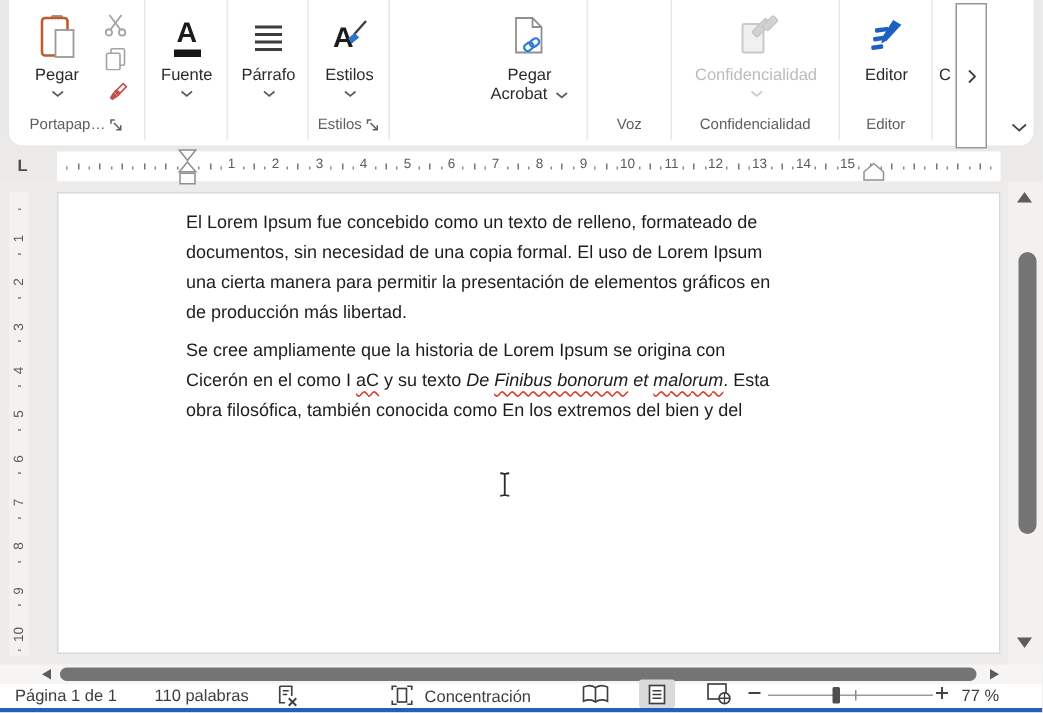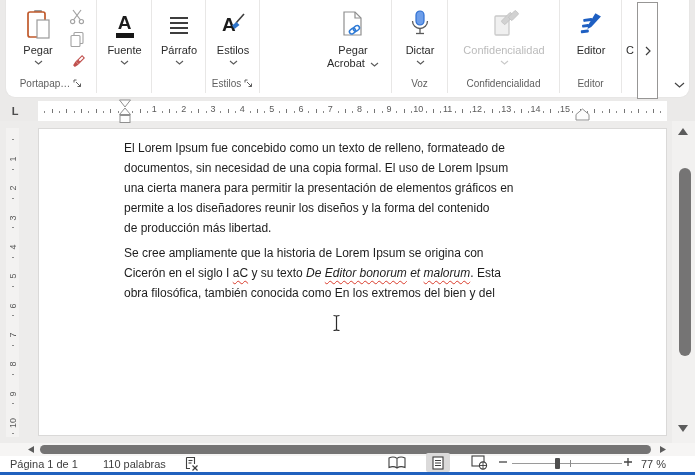--- a/index.html
+++ b/index.html
@@ -212,34 +212,20 @@
         <span class="blabel" style="margin-top:0">
           <span>Acrobat</span>
           <svg width="9" height="5" viewBox="0 0 9 5" style="margin-left:2px">
               <polyline points="1,1 4.5,4 8,1" fill="none" stroke="#5A5A5A" stroke-width="1.1"></polyline>
             </svg>
         </span>
       </div>
     </div>
 
     <div class="grp" style="left:386px;width:56px">
-      <div class="bigbtn" style="left:5px;width:46px">
-        <span class="ic">
-          <svg width="20" height="30" viewBox="0 0 20 30">
-            <rect x="6" y="1" width="8" height="14" rx="4" fill="#6D9EEA" stroke="#2F6FD0" stroke-width="1.2"></rect>
-            <path d="M2.5 11 a7.5 7.5 0 0 0 15 0" fill="none" stroke="#5A5A5A" stroke-width="1.3"></path>
-            <path d="M10 18.5 V23" stroke="#5A5A5A" stroke-width="1.3"></path>
-            <path d="M6 23.5 H14" stroke="#5A5A5A" stroke-width="1.3"></path>
-          </svg>
-        </span>
-        <span class="blabel">Dictar</span>
-        <svg class="chev" width="9" height="5" viewBox="0 0 9 5">
-            <polyline points="1,1 4.5,4 8,1" fill="none" stroke="#5A5A5A" stroke-width="1.1"></polyline>
-          </svg>
-      </div>
       <div class="grp-label">
         <span>Voz</span>
       </div>
     </div>
 
     <div class="grp disab" style="left:442px;width:112px">
       <div class="bigbtn" style="left:6px;width:100px">
         <span class="ic">
           <svg width="32" height="30" viewBox="0 0 32 30">
             <rect x="7" y="6" width="14" height="19" rx="1" fill="#F0F0F0" stroke="#C9C9C9" stroke-width="1.3"></rect>
@@ -427,25 +413,24 @@
       <span class="vdot" style="top: 275.305px;"></span>
       <span class="vnum" style="top: 289.97px;">10</span>
       <span class="vdot" style="top: 275.305px;"></span>
       <span class="vdot" style="top: 304.635px;"></span>
     </div>
   <div class="page"></div>
   <div class="doctext" id="doctext">
       <div class="docline"><span>El Lorem Ipsum fue concebido como un texto de relleno, formateado de</span></div>
       <div class="docline"><span>documentos, sin necesidad de una copia formal. El uso de Lorem Ipsum</span></div>
       <div class="docline"><span>una cierta manera para permitir la presentación de elementos gráficos en</span></div>
-      <div class="docline"><span>permite a los diseñadores reunir los diseños y la forma del contenido</span></div>
       <div class="docline"><span>de producción más libertad.</span></div>
       <div class="pgap"></div>
       <div class="docline"><span>Se cree ampliamente que la historia de Lorem Ipsum se origina con</span></div>
-      <div class="docline"><span>Cicerón en el siglo I </span><span class="sq">aC</span><span> y su texto </span><span class="it">De </span><span class="it sq">Editor bonorum</span><span class="it"> et </span><span class="it sq">malorum</span><span>. Esta</span></div>
+      <div class="docline"><span>Cicerón en el como I </span><span class="sq">aC</span><span> y su texto </span><span class="it">De </span><span class="it sq">Finibus bonorum</span><span class="it"> et </span><span class="it sq">malorum</span><span>. Esta</span></div>
       <div class="docline"><span>obra filosófica, también conocida como En los extremos del bien y del</span></div>
     </div>
 
   <svg class="ibeam" width="11" height="18" viewBox="0 0 11 18">
     <g stroke="#2B2B2B" stroke-width="1.2" fill="none">
       <path d="M2.5 1.5 C4 1.5 5.5 2 5.5 2 C5.5 2 7 1.5 8.5 1.5"></path>
       <path d="M5.5 2 V16"></path>
       <path d="M2.5 16.5 C4 16.5 5.5 16 5.5 16 C5.5 16 7 16.5 8.5 16.5"></path>
     </g>
   </svg>
@@ -480,20 +465,32 @@
           <path d="M5.5 4.5 H9.5"></path>
             <path d="M5.5 7 H8.5"></path>
         </g>
         <g stroke="#3F3F3F" stroke-width="1.3">
           <path d="M9.5 9.5 L14.5 14.5"></path>
             <path d="M14.5 9.5 L9.5 14.5"></path>
         </g>
       </svg>
     </span>
 
+    <span class="sitem" style="left:260px;top:0">
+      <svg width="16" height="15" viewBox="0 0 16 15" style="vertical-align:-3px">
+        <g stroke="#3F3F3F" stroke-width="1.1" fill="none">
+          <path d="M4.5 1.5 H1.5 V4"></path>
+            <path d="M11.5 1.5 H14.5 V4"></path>
+          <path d="M1.5 11 V13.5 H4.5"></path>
+            <path d="M14.5 11 V13.5 H11.5"></path>
+          <rect x="5" y="3" width="6" height="9"></rect>
+        </g>
+      </svg>
+      <span style="margin-left:4px">Concentración</span>
+    </span>
 
     <span class="viewbtn" style="left:385px">
       <svg width="18" height="13" viewBox="0 0 18 13">
         <path d="M1 2 C4 0.6 7 1 9 2.4 C11 1 14 0.6 17 2 V11.5 C14 10.2 11 10.6 9 12 C7 10.6 4 10.2 1 11.5 Z" fill="none" stroke="#3F3F3F" stroke-width="1.1"></path>
         <path d="M9 2.4 V12" stroke="#3F3F3F" stroke-width="1.1"></path>
       </svg>
     </span>
     <span class="viewbtn sel" style="left:426px">
       <svg width="12" height="14" viewBox="0 0 12 14">
         <rect x="1" y="1" width="10" height="12" fill="#fff" stroke="#3F3F3F" stroke-width="1.1"></rect>

